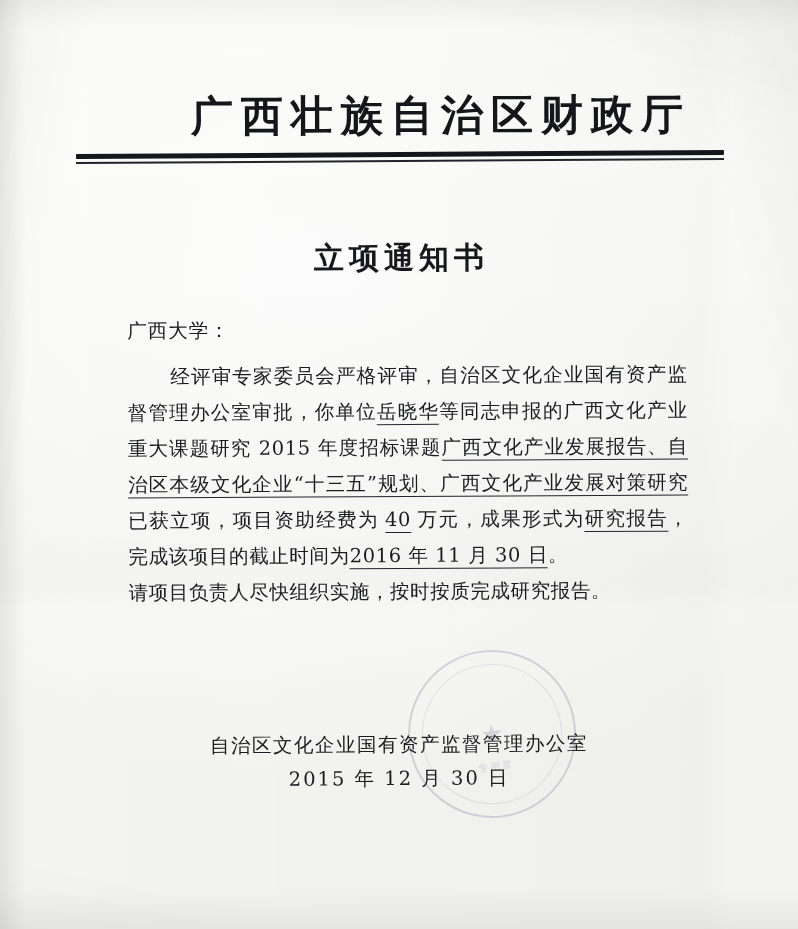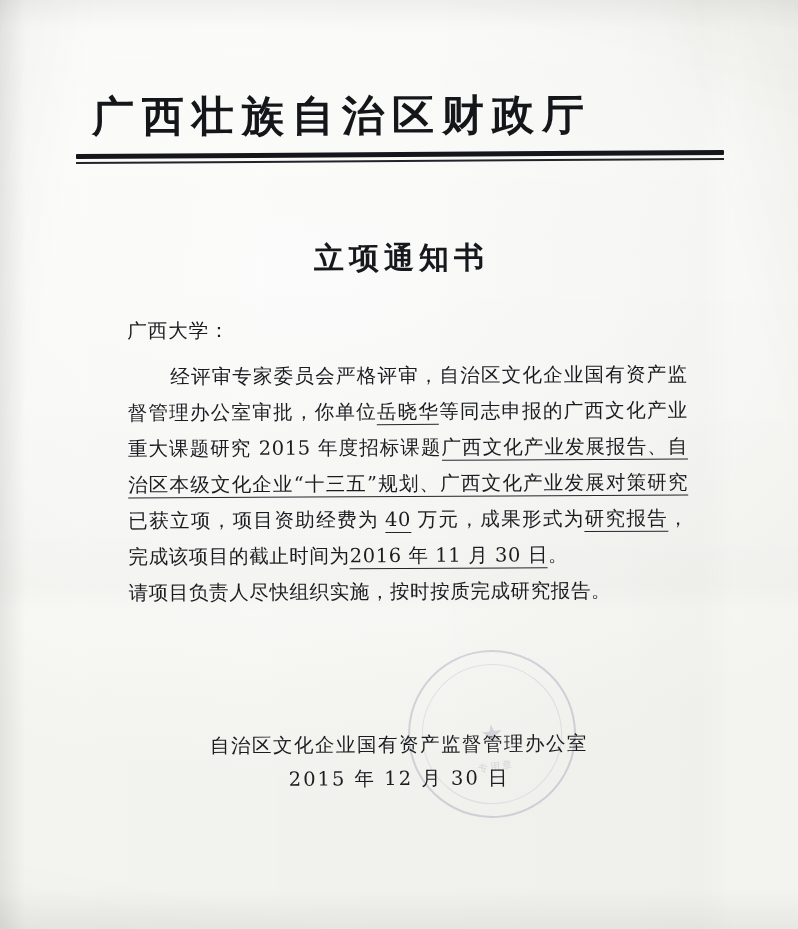--- a/index.html
+++ b/index.html
@@ -52,21 +52,22 @@
     inset: 0;
     z-index: 3;
   }
 
   
   .doc-header {
     position: absolute;
     top: 92px;
     left: 0;
     width: 676px;
-    text-align: center;
+    text-align: right;
+    padding-left: 15px;
   }
   .doc-header .org-title {
     font-family: "DejaVu Serif", "Liberation Serif", serif;
     font-weight: bold;
     font-size: 42px;
     letter-spacing: 8px;
     color: #15161a;
     text-indent: 8px;
     line-height: 1.15;
     transform: rotate(-0.25deg);

